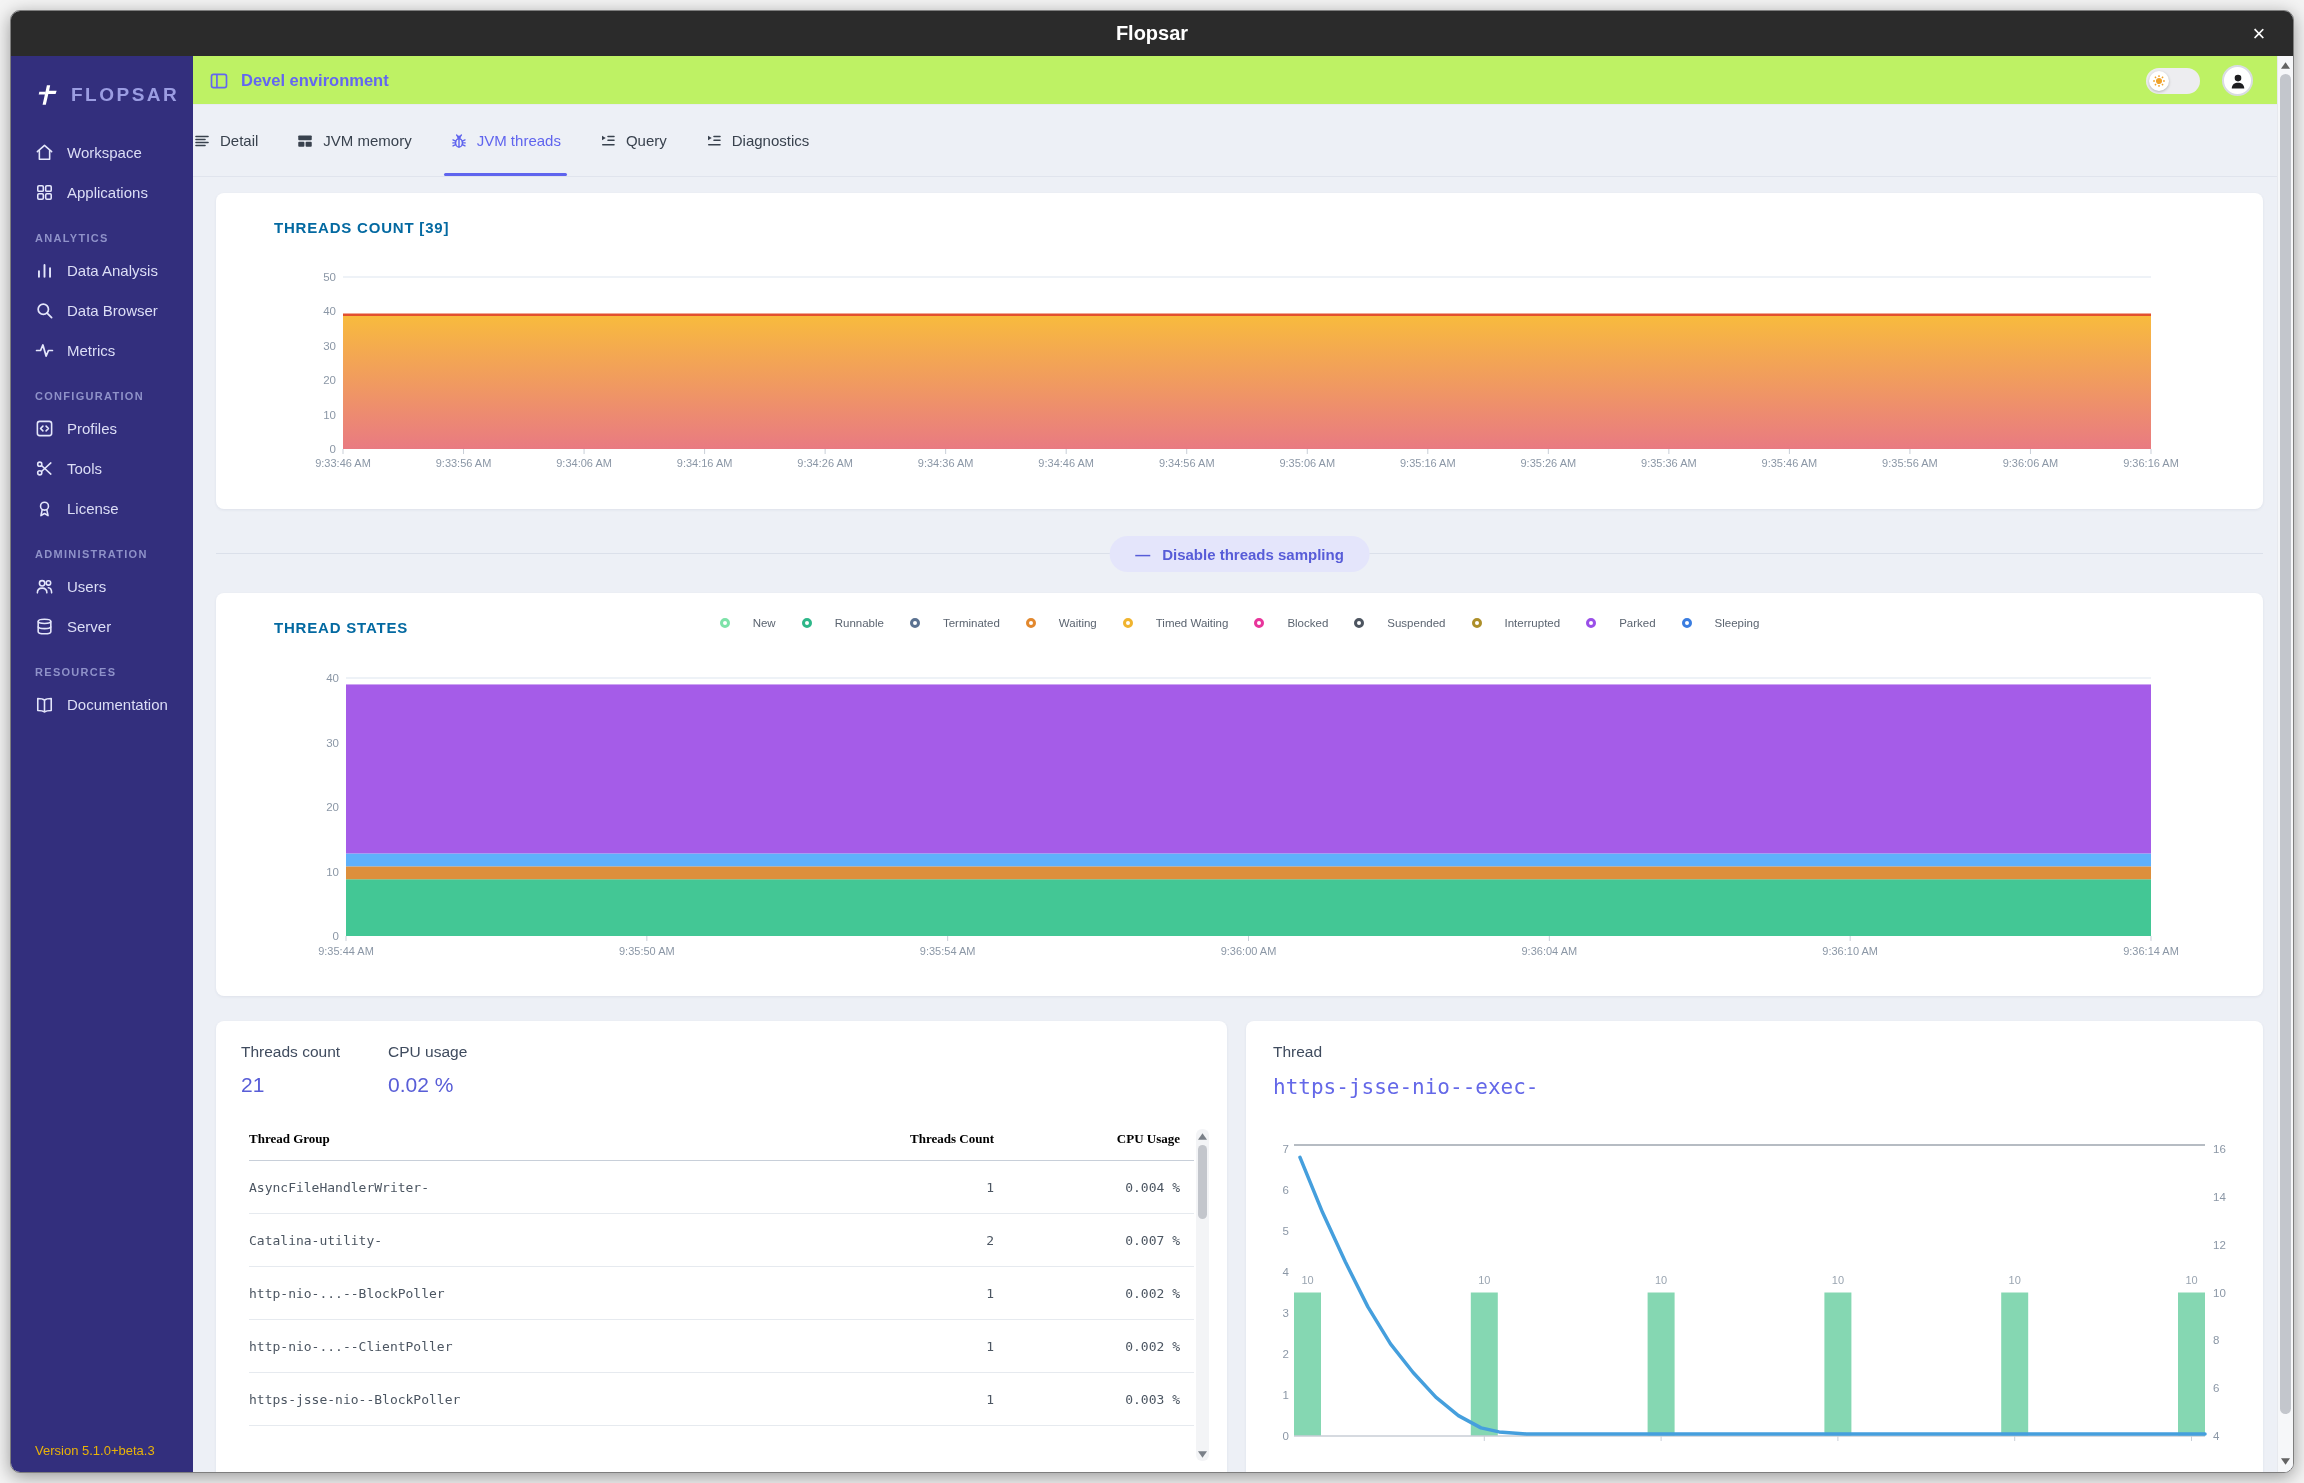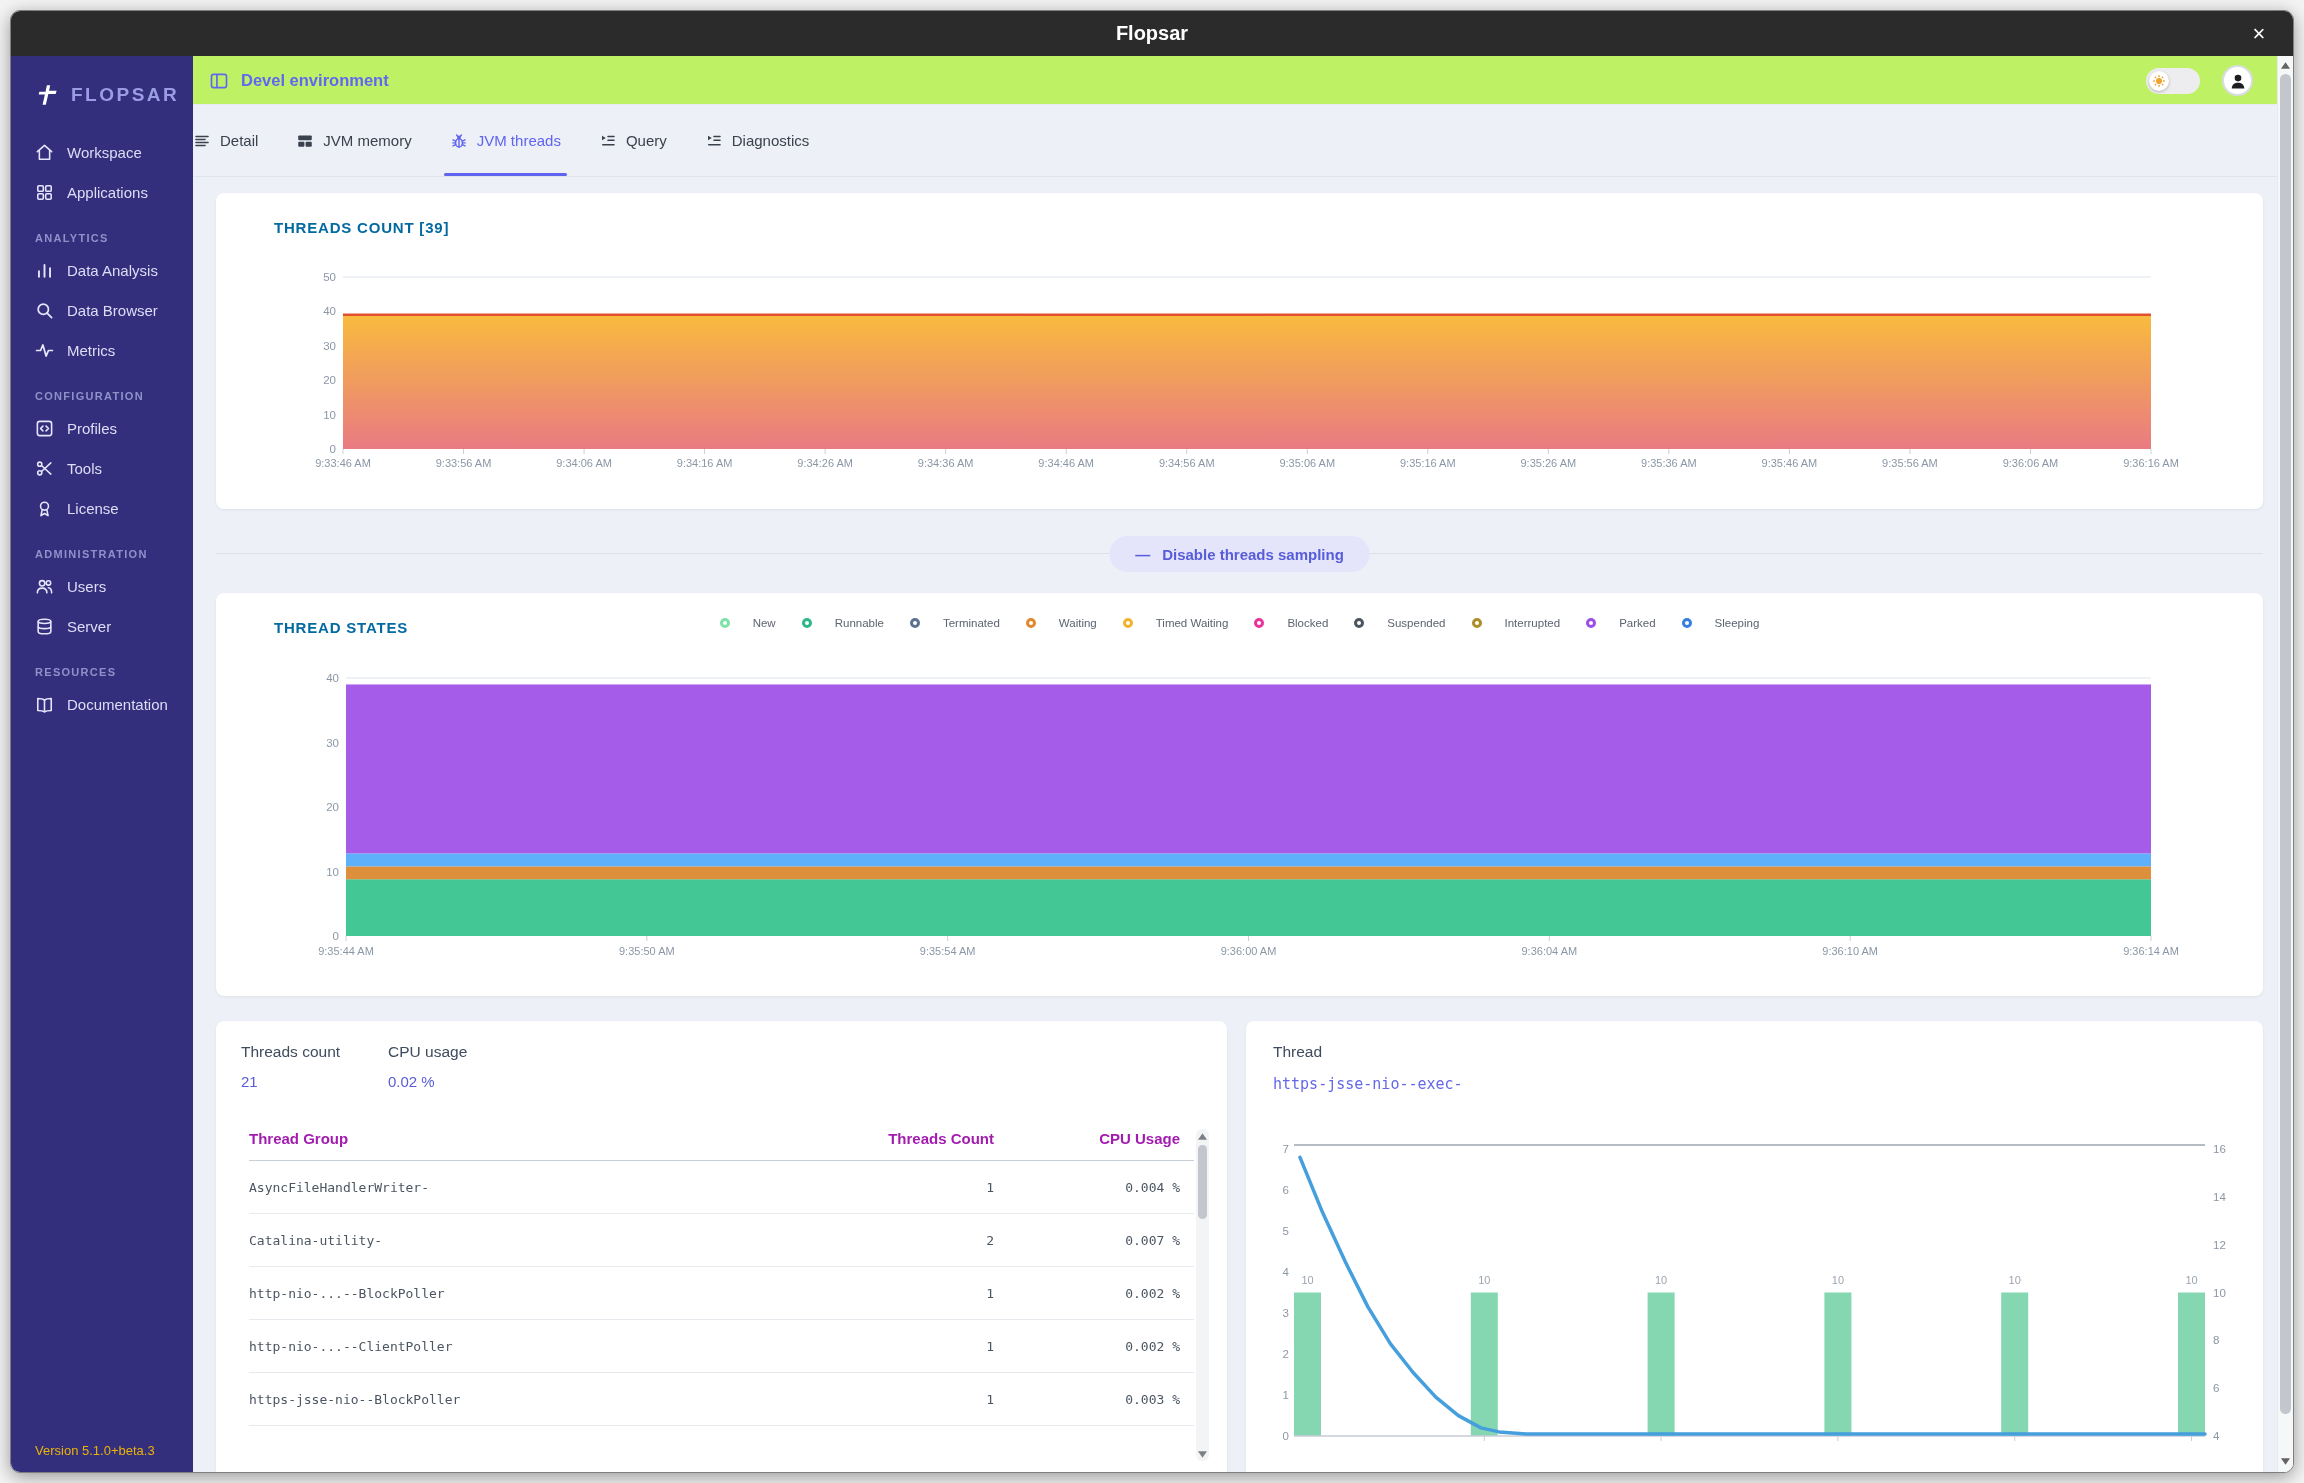--- a/index.html
+++ b/index.html
@@ -50,24 +50,24 @@
   .legend { position:absolute; top:24px; left:0; right:0; display:flex; justify-content:center; gap:26px; }
   .legend-item { display:flex; align-items:center; gap:23px; font-size:11.5px; color:#5b6470; }
   .legend-ring { width:10px; height:10px; border-radius:50%; border:3px solid #999; background:#fff; }
   
   .sampler-row { position:absolute; left:23px; right:30px; top:480px; height:36px; }
   .sampler-row .line { position:absolute; left:0; right:0; top:17px; height:1px; background:#dbe0ea; }
   .pill { position:absolute; left:50%; transform:translateX(-50%); top:0; height:36px; padding:0 26px; border-radius:18px;
           background:#e4e5fb; color:#575cd8; font-size:15px; font-weight:600; display:flex; align-items:center; gap:12px; cursor:pointer; }
   
   .sum-label { position:absolute; top:22px; font-size:15.5px; color:#3f4b5e; }
-  .sum-value { position:absolute; top:52px; font-size:15px; color:#585dd7;text-align:right; }
+  .sum-value { position:absolute; top:52px; font-size:21px; color:#585dd7;text-align:right; }
   .ttable { position:absolute; left:33px; right:33px; top:96px; }
   .trow { display:flex; align-items:center; height:53px; border-bottom:1px solid #e6eaef; }
-  .thead { height:44px; border-bottom:1px solid #c8cfd9; font-weight:bold; font-size:15px; color:#a21caf; }
+  .thead { height:44px; border-bottom:1px solid #c8cfd9; font-weight:bold; font-size:13px; color:#000000;font-family:Liberation Serif, serif; }
   .col-group { flex:1; }
   .col-count { width:175px; text-align:right; }
   .col-cpu { width:200px; text-align:right; padding-right:14px; }
   .trow:not(.thead) .col-group, .trow:not(.thead) .col-count, .trow:not(.thead) .col-cpu { font-family:"DejaVu Sans Mono",monospace; font-size:13px; color:#4c5662; }
   .mono-link { font-family:"DejaVu Sans Mono",monospace; color:#6468e8; }
   
   .vscroll { position:absolute; background:#f6f7f9; border-left:1px solid #e7e9ee; }
   .vscroll .thumb { position:absolute; left:2px; right:2px; background:#c3c6cc; border-radius:6px; }
   .arr { position:absolute; left:0; right:0; height:14px; display:flex; align-items:center; justify-content:center; }
   .arr svg { width:9px; height:7px; }

